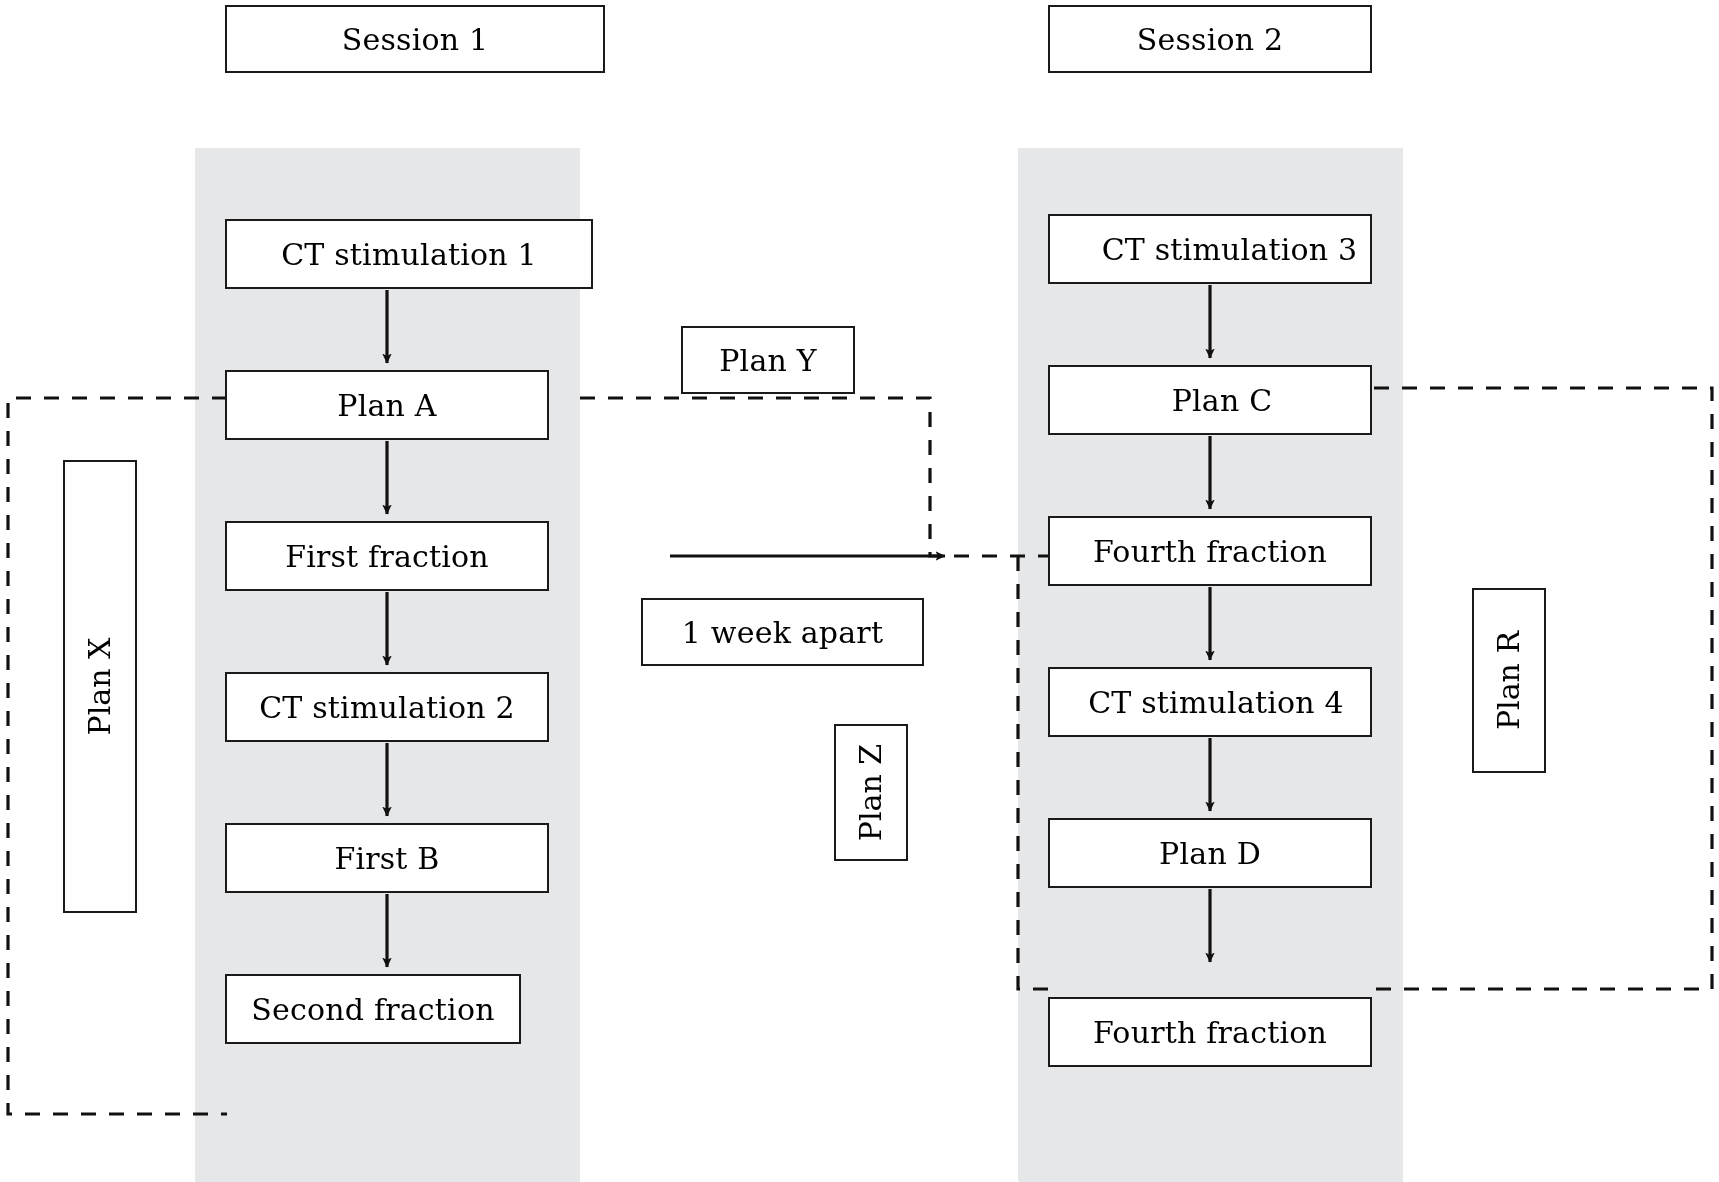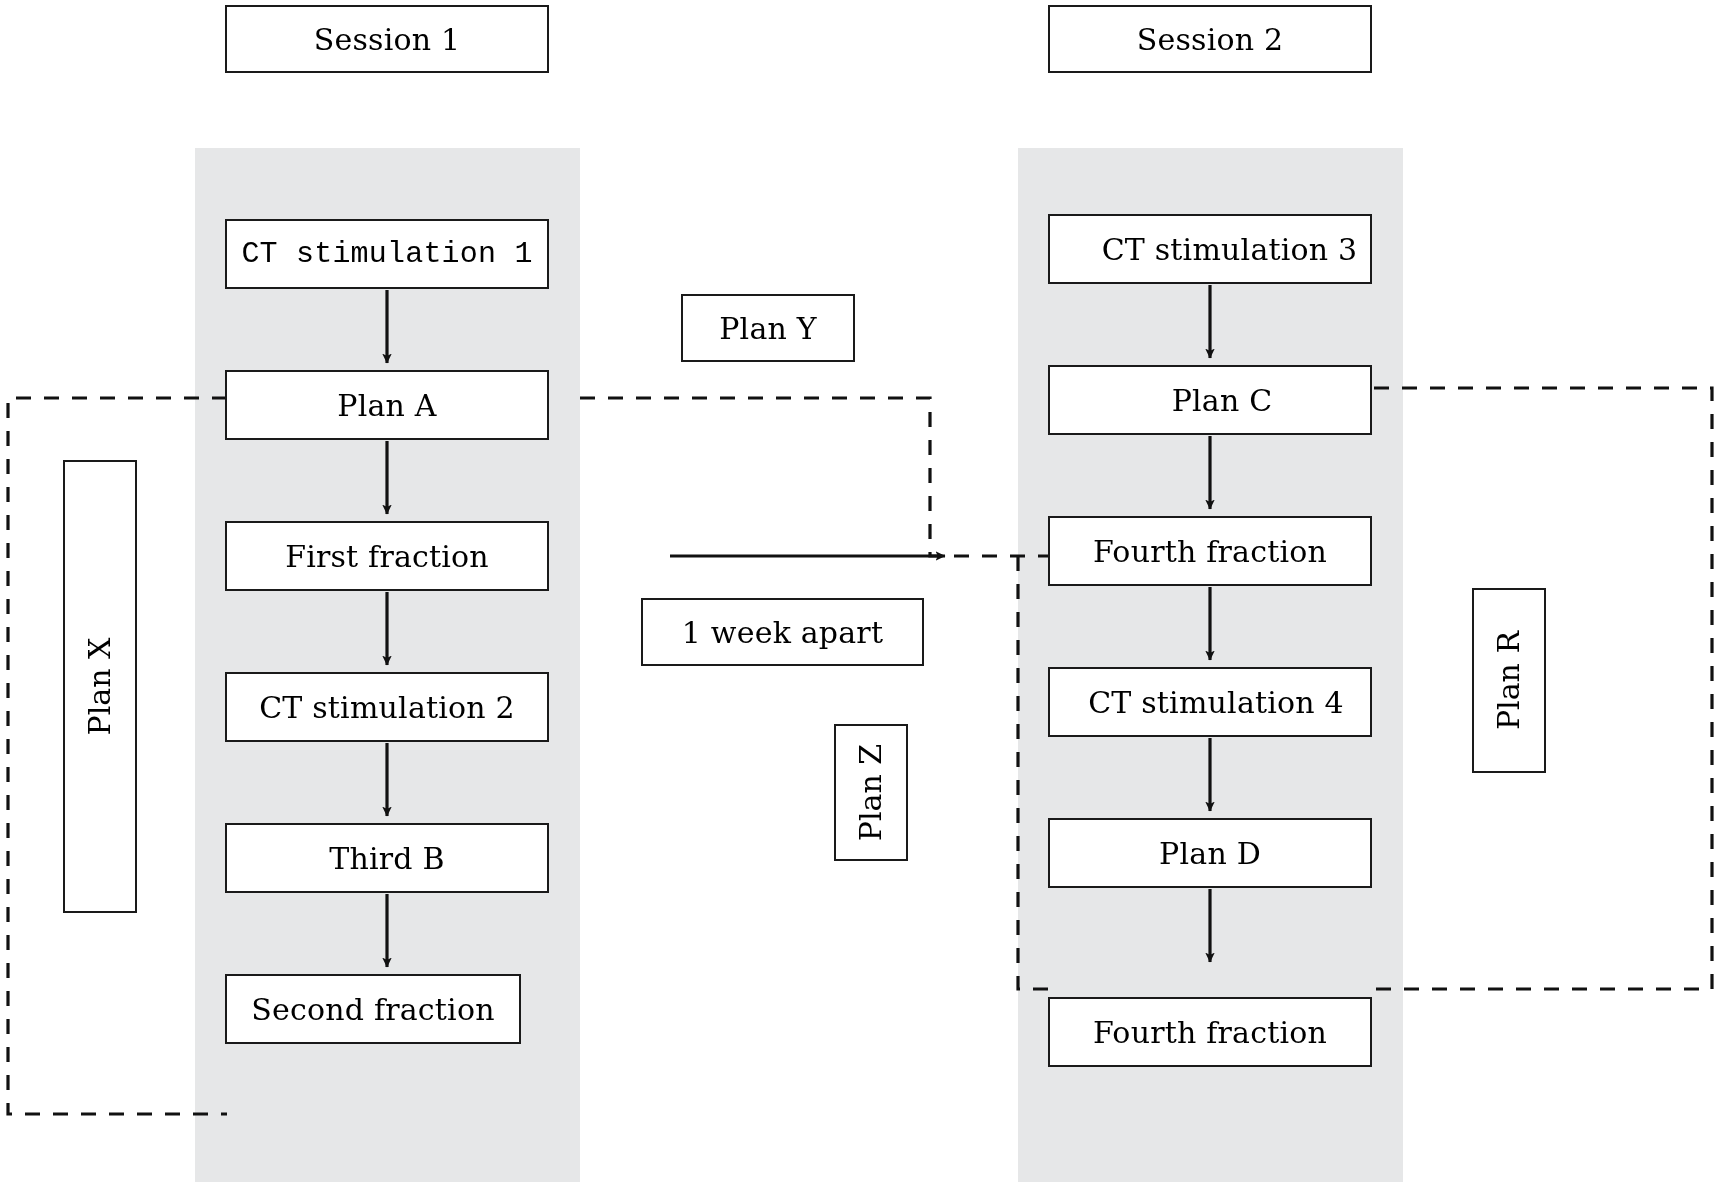--- a/index.html
+++ b/index.html
@@ -104,41 +104,41 @@
       <line x1="1210" y1="587" x2="1210" y2="660" marker-end="url(#ah)"></line>
       <line x1="1210" y1="738" x2="1210" y2="811" marker-end="url(#ah)"></line>
       <line x1="1210" y1="889" x2="1210" y2="962" marker-end="url(#ah)"></line>
     </g>
 
     <g stroke="#111111" stroke-width="3.2" fill="none">
       <line x1="670" y1="556" x2="945" y2="556" marker-end="url(#ah)"></line>
     </g>
   </svg>
 
-  <div class="node" style="left:225px; top:5px; width:324px; height:68px;">
+  <div class="node" style="left:225px; top:5px; width:380px; height:68px;">
     <span>Session 1</span>
   </div>
   <div class="node" style="left:1048px; top:5px; width:324px; height:68px;">
     <span>Session 2</span>
   </div>
 
-  <div class="node" style="left:225px; top:219px; width:324px; height:70px;font-family:Liberation Mono, monospace;">
+  <div class="node" style="left:225px; top:219px; width:368px; height:70px;">
     <span>CT stimulation 1</span>
   </div>
   <div class="node" style="left:225px; top:370px; width:324px; height:70px;align-items:center;">
     <span>Plan A</span>
   </div>
   <div class="node" style="left:225px; top:521px; width:324px; height:70px;">
     <span>First fraction</span>
   </div>
   <div class="node" style="left:225px; top:672px; width:324px; height:70px;">
     <span>CT stimulation 2</span>
   </div>
   <div class="node" style="left:225px; top:823px; width:324px; height:70px;">
-    <span>Third B</span>
+    <span>First B</span>
   </div>
   <div class="node" style="left:225px; top:974px; width:296px; height:70px;">
     <span>Second fraction</span>
   </div>
 
   <div class="node" style="left:1048px; top:214px; width:324px; height:70px;padding-left:39px;">
     <span>CT stimulation 3</span>
   </div>
   <div class="node" style="left:1048px; top:365px; width:324px; height:70px;padding-left:24px;">
     <span>Plan C</span>
@@ -149,21 +149,21 @@
   <div class="node" style="left:1048px; top:667px; width:324px; height:70px;padding-left:12px;">
     <span>CT stimulation 4</span>
   </div>
   <div class="node" style="left:1048px; top:818px; width:324px; height:70px;">
     <span>Plan D</span>
   </div>
   <div class="node" style="left:1048px; top:997px; width:324px; height:70px;">
     <span>Fourth fraction</span>
   </div>
 
-  <div class="node thin" style="left:681px; top:294px; width:174px; height:68px;">
+  <div class="node thin" style="left:681px; top:326px; width:174px; height:68px;">
     <span>Plan Y</span>
   </div>
   <div class="node thin" style="left:641px; top:598px; width:283px; height:68px;">
     <span>1 week apart</span>
   </div>
   <div class="rot" style="left:834px; top:724px; width:74px; height:137px;">
     <span>Plan Z</span>
   </div>
 
   <div class="rot" style="left:63px; top:460px; width:74px; height:453px;">

